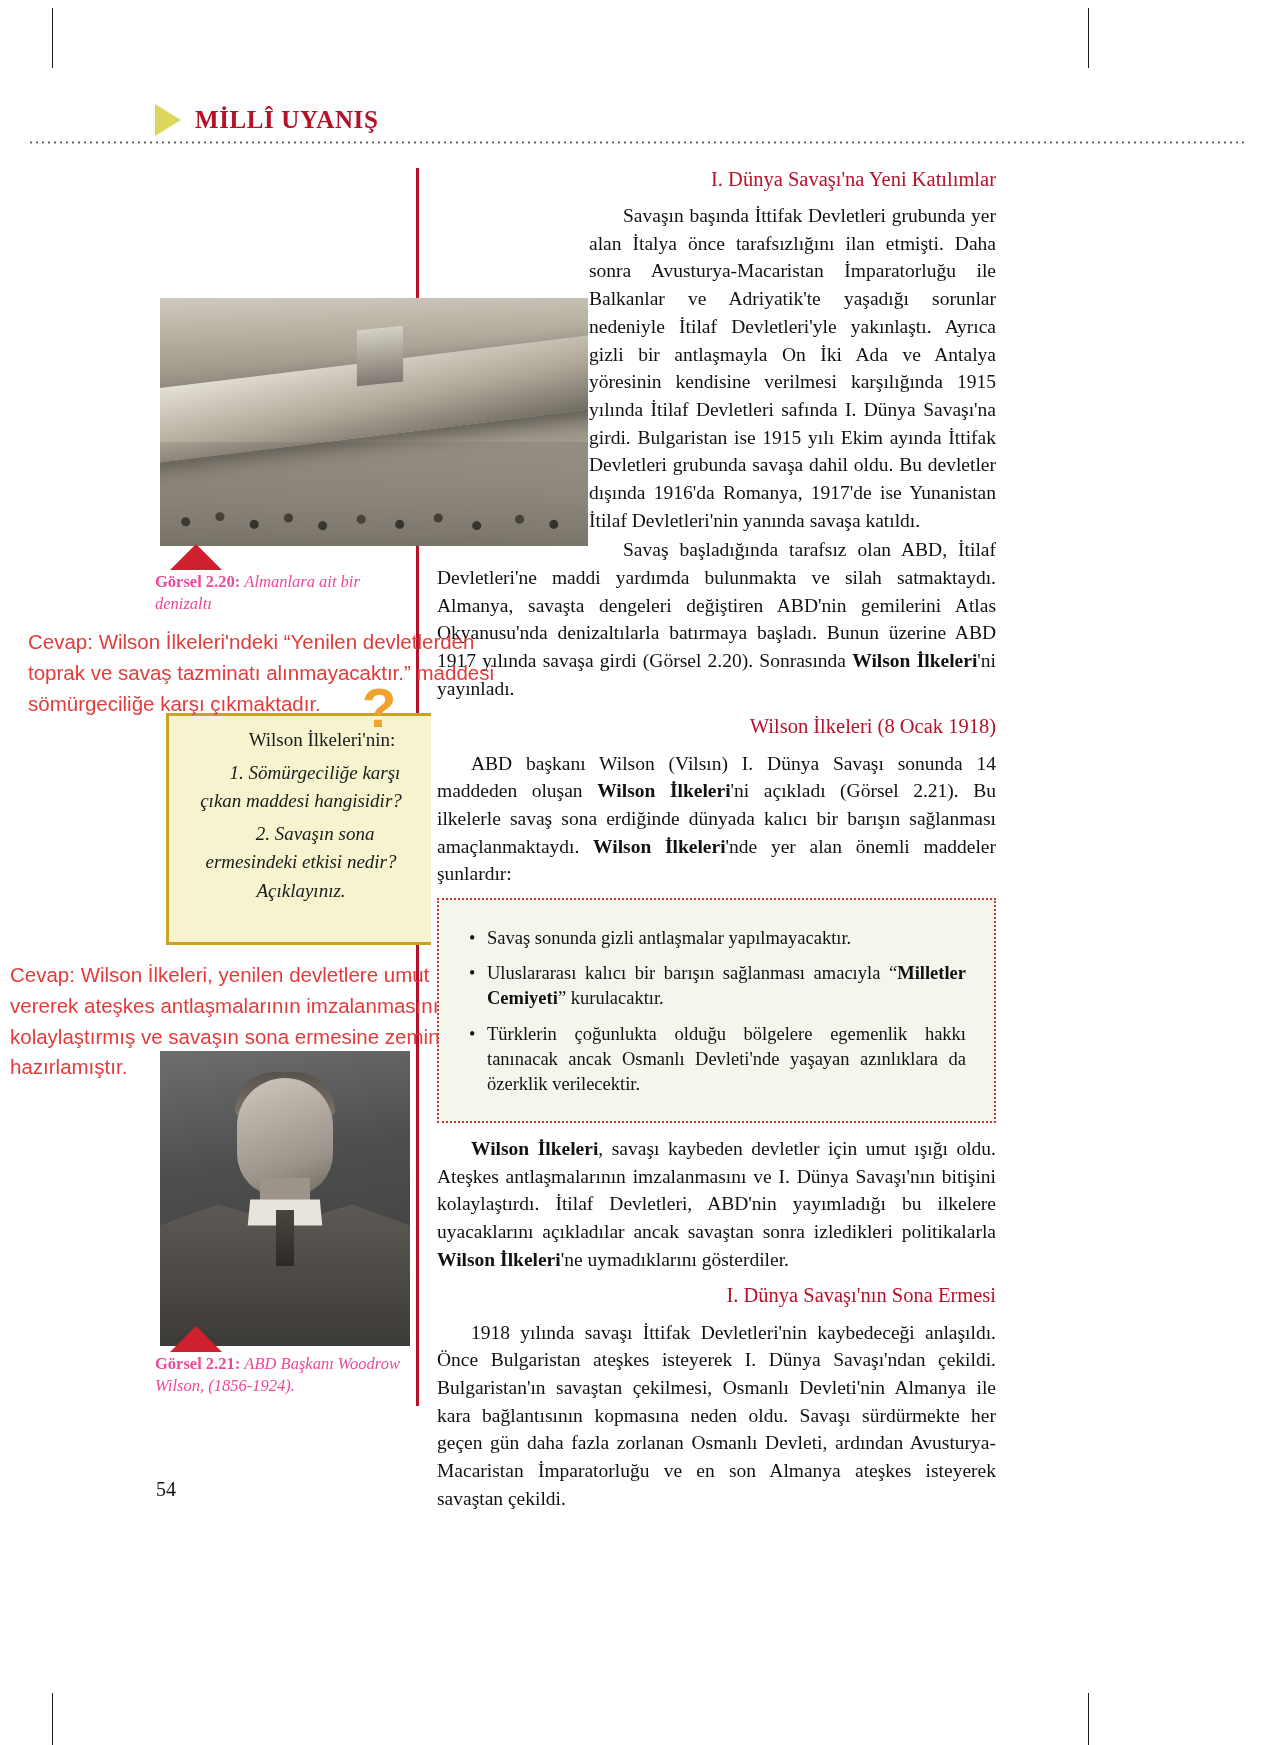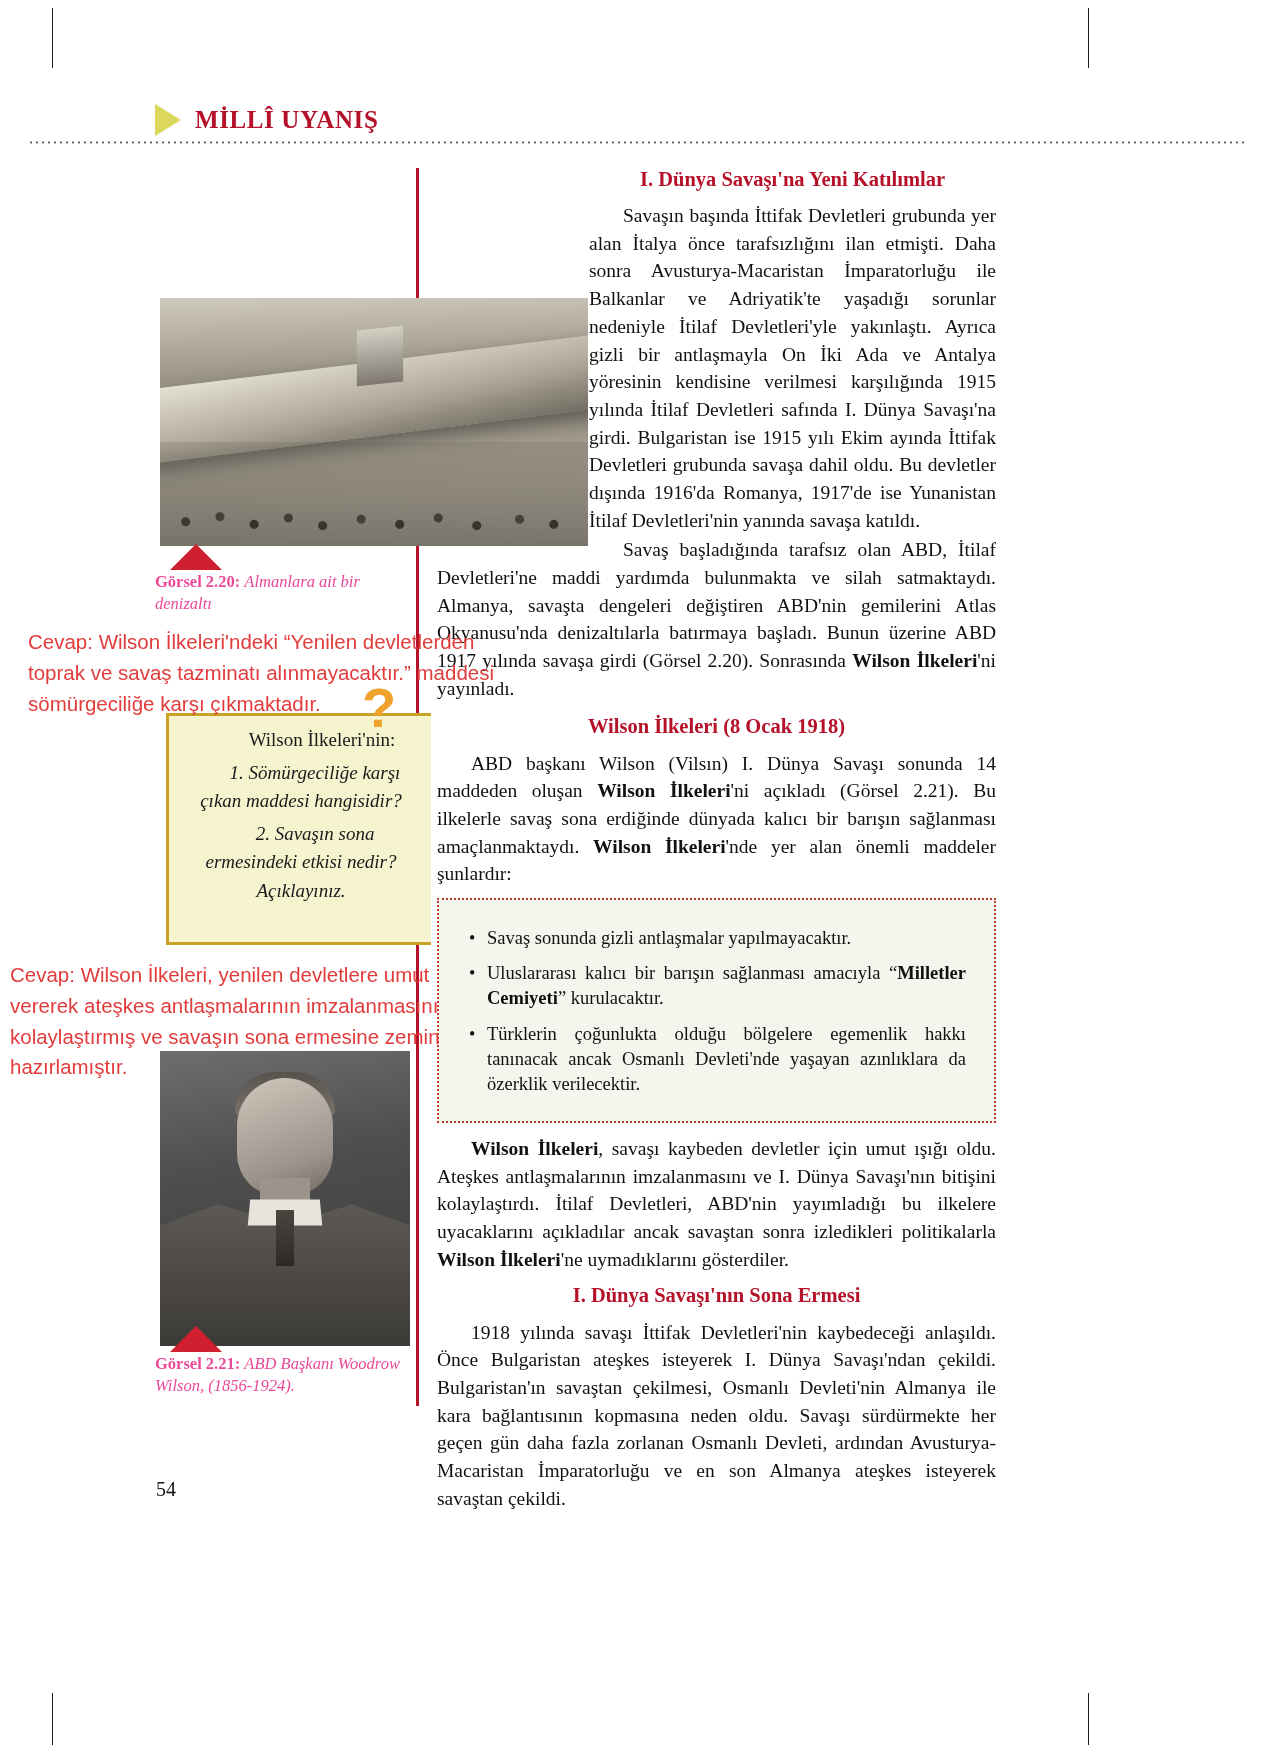--- a/index.html
+++ b/index.html
@@ -165,22 +165,22 @@
   .anno-1{left:28px;top:619px;width:470px;}
   .anno-2{left:10px;top:952px;width:440px;}
 
   
   .right-col{
     position:absolute;left:437px;top:157px;width:559px;
     font-size:19.5px;line-height:1.42;color:#111;
     text-align:justify;
   }
   .sec-head{
-    color:#b5122a;font-weight:bold;font-size:20.5px;
-    margin:0 0 8px 0;text-align:center;
+    color:#b5122a;font-weight:normal;font-size:20.5px;
+    margin:0 0 8px 0;text-align:right;
   }
   .para{margin:0 0 2px 0;text-indent:34px;}
 
   .wrap-left{
     float:left;width:152px;height:392px;
   }
 
   
   .bullets{
     border:2px dotted #c2372f;

